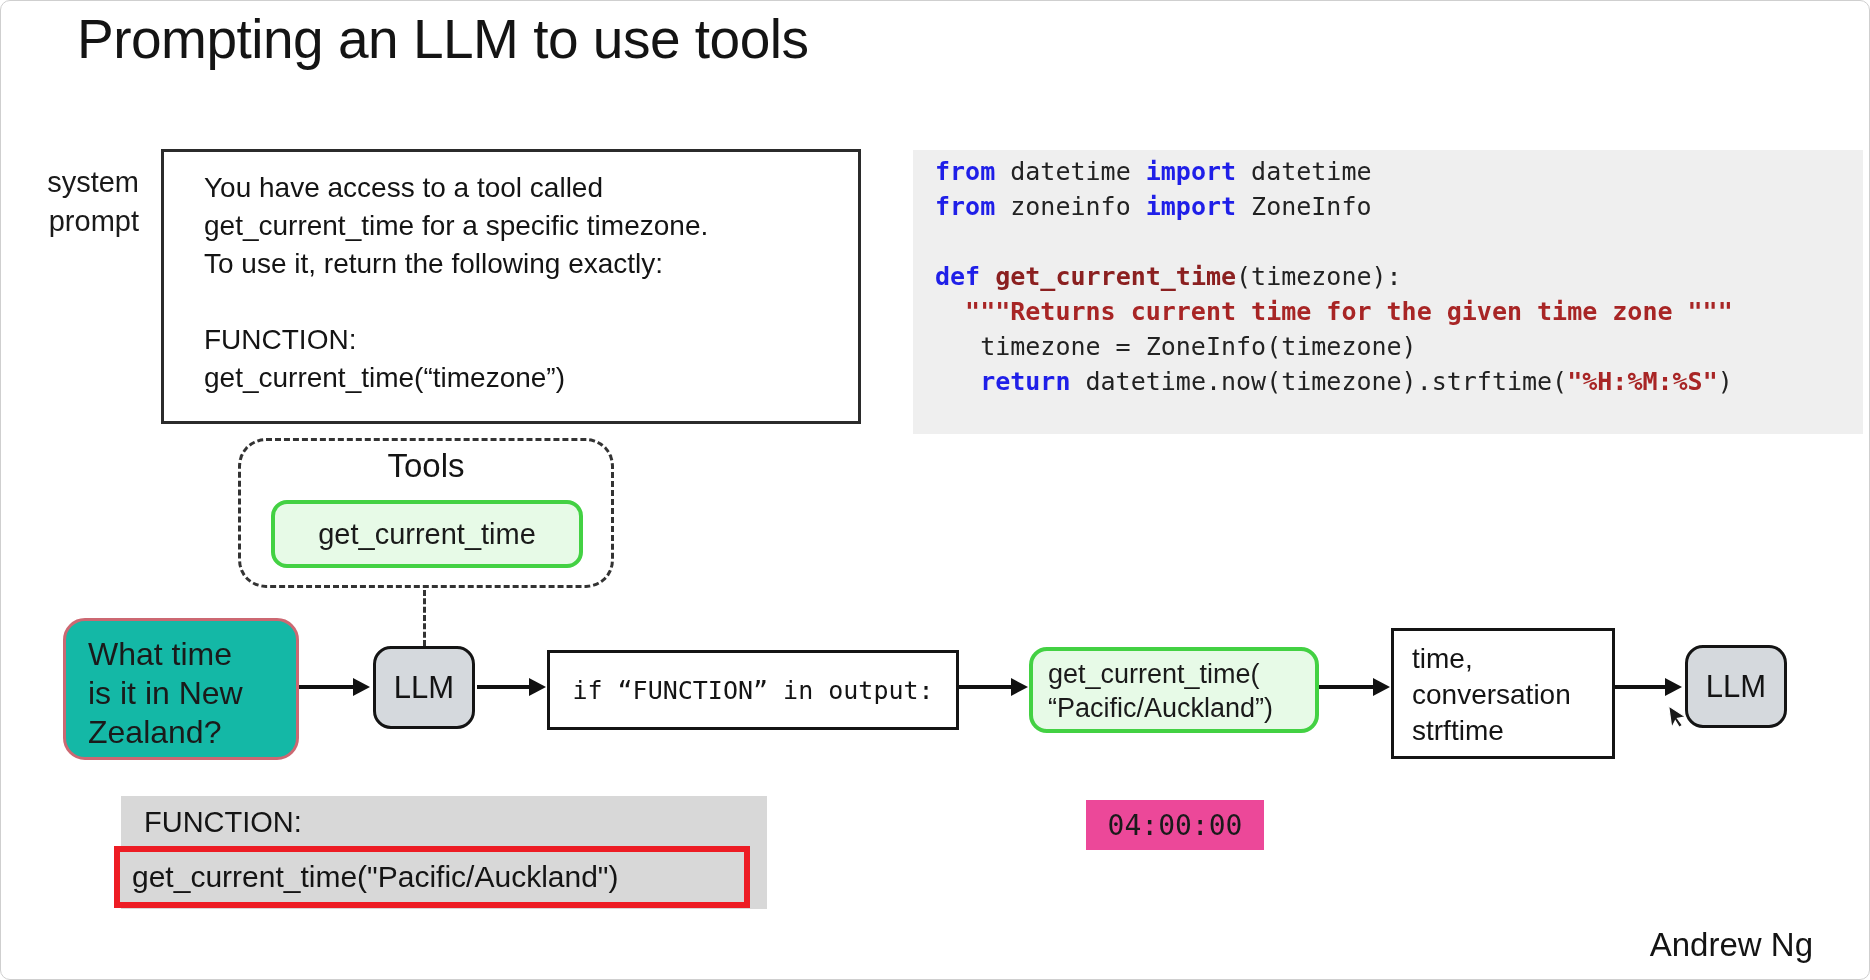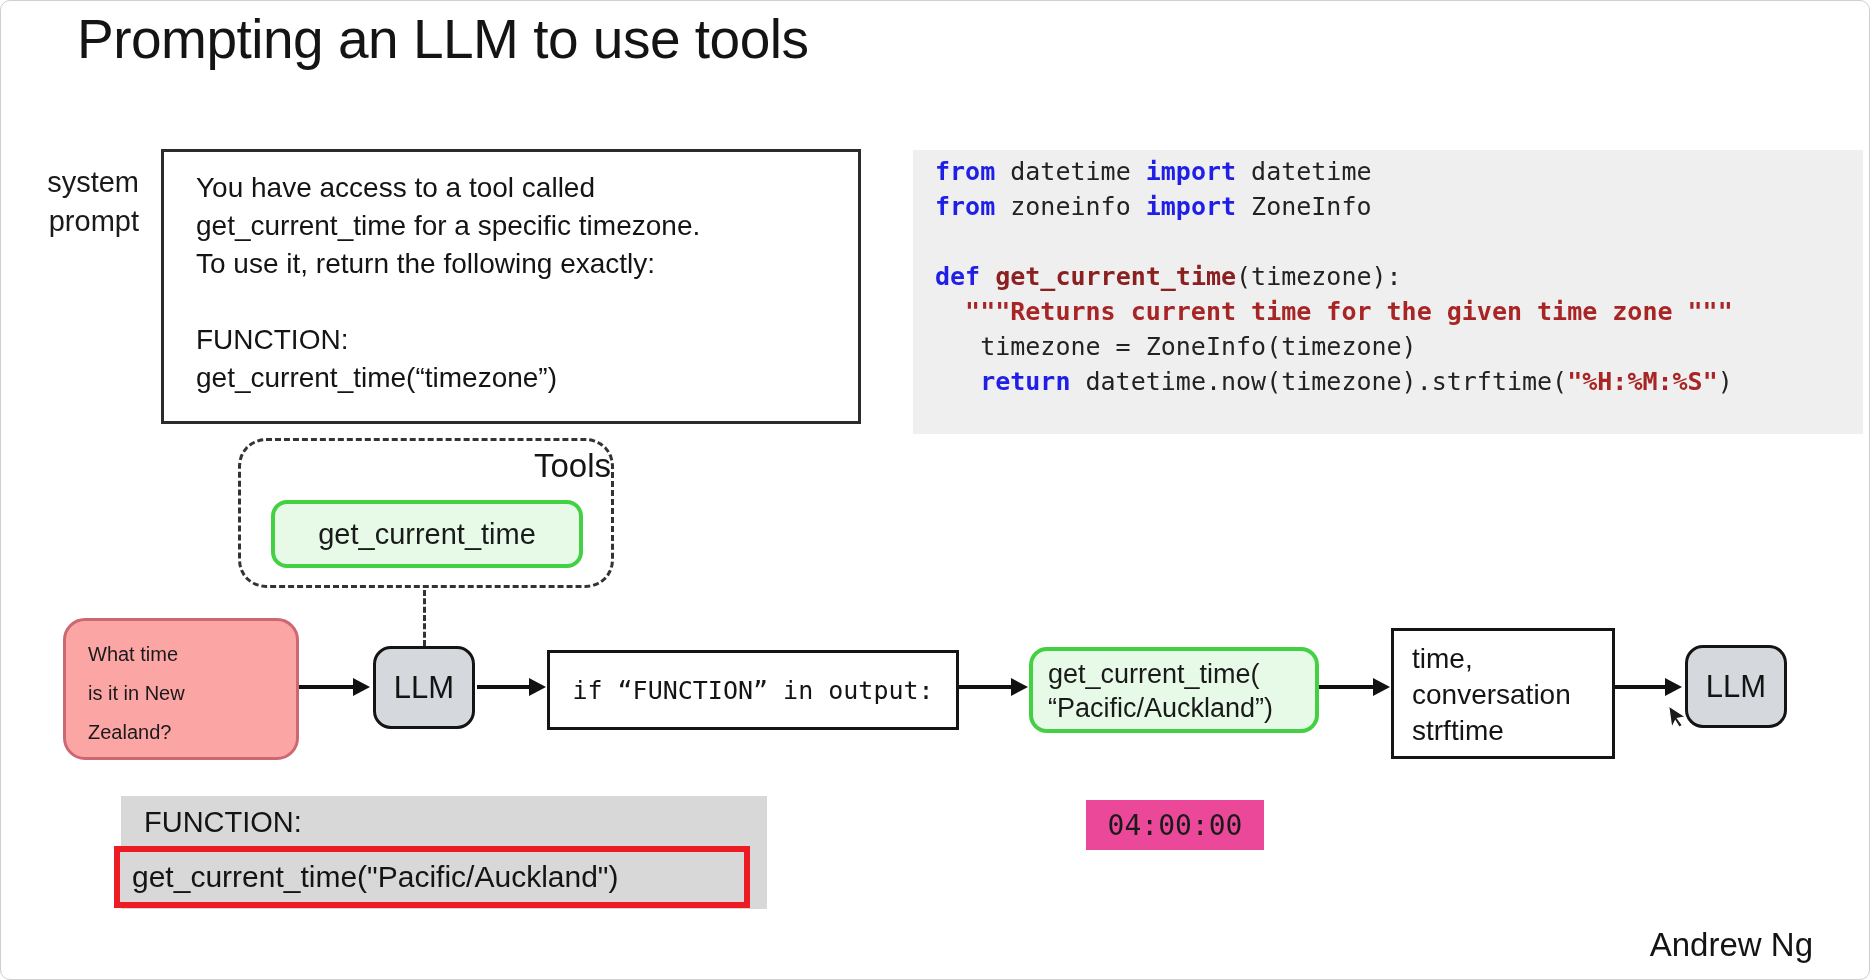--- a/index.html
+++ b/index.html
@@ -16,58 +16,58 @@
     font-size:55px; font-weight:500; letter-spacing:-0.5px; color:#141414;
   }
 
   
   .sys-label {
     position:absolute; left:14px; top:162px; width:124px;
     font-size:29px; line-height:39px; text-align:right; color:#1a1a1a;
   }
   .prompt-box {
     position:absolute; left:160px; top:148px; width:700px; height:275px;
-    background:#fff; border:3px solid #2b2b2b; padding:17px 32px;
+    background:#fff; border:3px solid #2b2b2b; padding:17px 40px;
     font-size:28px; line-height:38px; color:#141414;
   }
 
   
   .code-block {
     position:absolute; left:912px; top:149px; width:950px; height:284px;
     background:#efefef; padding:4px 22px;
     font-family:"DejaVu Sans Mono", monospace; font-size:25px; line-height:35px;
     white-space:pre; color:#222;
   }
   .tok-kw  { color:#1f1fe8; font-weight:bold; }
   .tok-fn  { color:#8b2020; font-weight:bold; }
   .tok-str { color:#a82525; font-weight:bold; }
   .tok-pl  { color:#222; }
 
   
   .tools-box {
     position:absolute; left:237px; top:437px; width:376px; height:150px;
     border:3px dashed #333; border-radius:28px; background:#fff;
   }
-  .tools-title { text-align:right; font-size:33px; margin-top:6px; color:#141414; }
+  .tools-title { text-align:center; font-size:33px; margin-top:6px; color:#141414; }
   .tool-chip {
     position:absolute; left:270px; top:499px; width:312px; height:68px;
     background:#e7fae7; border:4px solid #43d143; border-radius:16px;
     display:flex; align-items:center; justify-content:center;
     font-size:29px; color:#1a1a1a;
   }
   .dash-connector {
     position:absolute; left:422px; top:589px; height:56px; width:0;
     border-left:3px dashed #333;
   }
 
   
   .user-box {
     position:absolute; left:62px; top:617px; width:236px; height:142px;
-    background:#fca5a5; border:3px solid #cc6872; border-radius:22px;
-    padding:14px 16px 0 22px; font-size:20px; line-height:39px; color:#1a1a1a;
+    background:#14b8a6; border:3px solid #cc6872; border-radius:22px;
+    padding:14px 16px 0 22px; font-size:32px; line-height:39px; color:#1a1a1a;
   }
   .llm-box {
     position:absolute; width:102px; height:83px;
     background:#d5d9dd; border:3.5px solid #141414; border-radius:18px;
     display:flex; align-items:center; justify-content:center;
     font-size:31px; color:#141414;
   }
   .llm-1 { left:372px; top:645px; }
   .llm-2 { left:1684px; top:644px; }
   .if-box {

